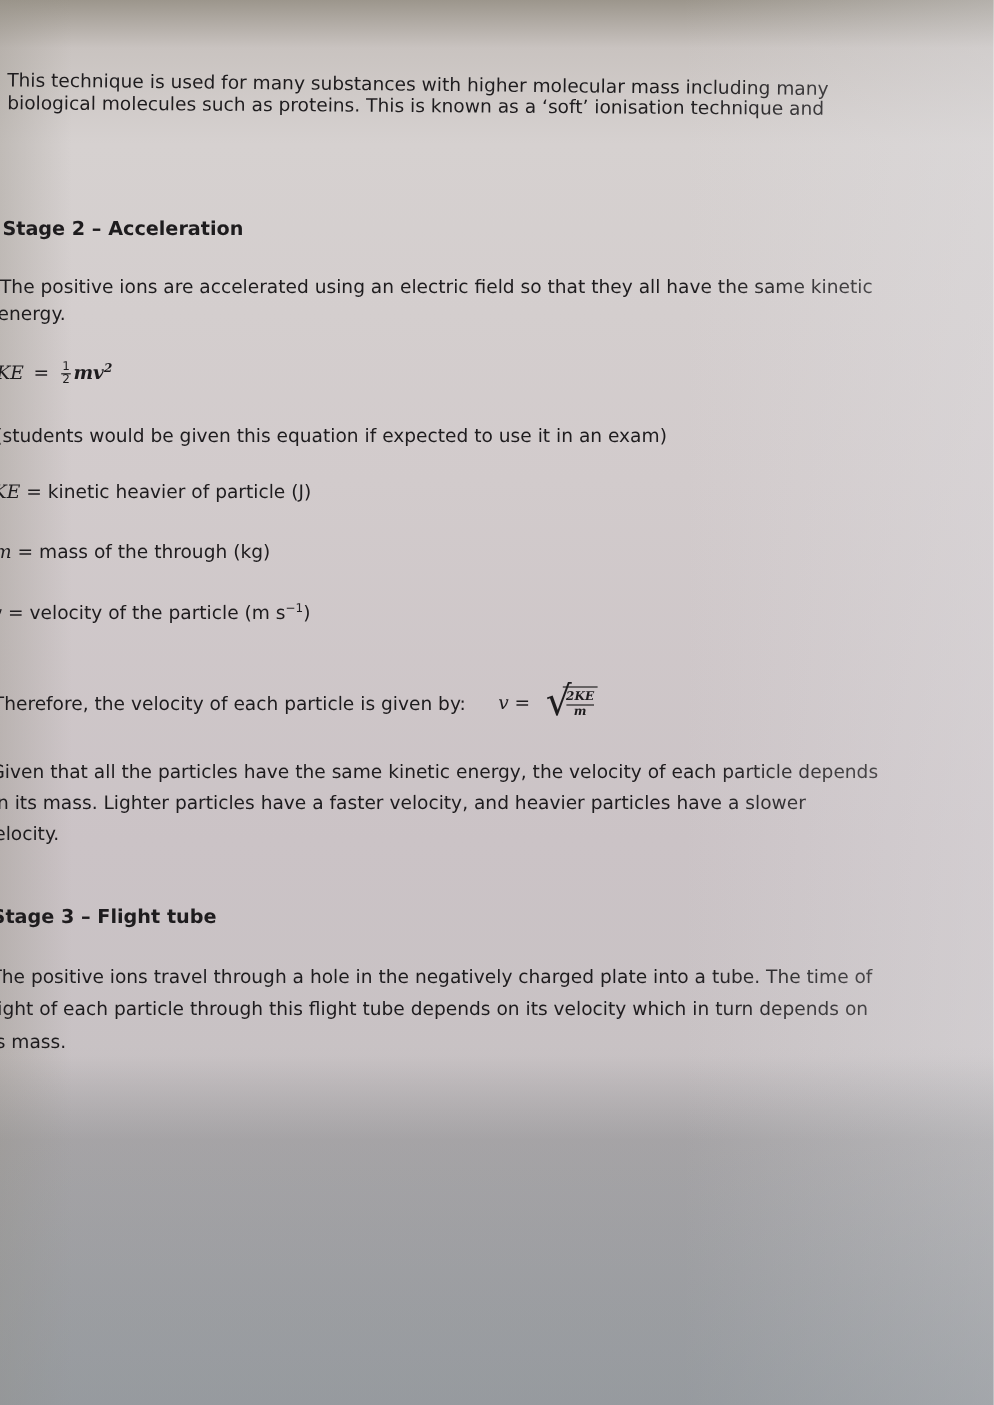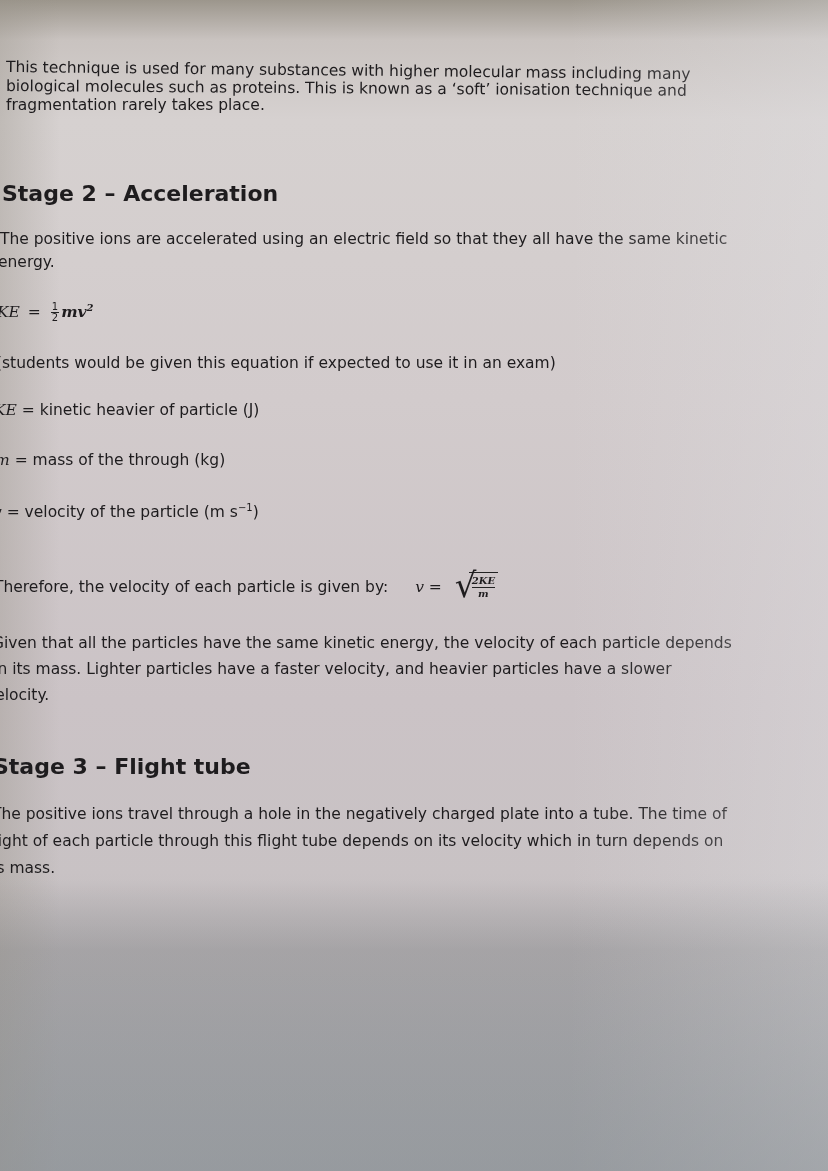--- a/index.html
+++ b/index.html
@@ -16,21 +16,21 @@
     background: linear-gradient(90deg, rgba(255,255,255,0) 0%, rgba(225,225,228,0.35) 100%);
     pointer-events: none;
   }
   .shade-bottom {
     position: absolute; left: 0; bottom: 0; width: 828px; height: 300px;
     background: linear-gradient(180deg, rgba(150,150,155,0) 0%, rgba(140,145,150,0.45) 100%);
     pointer-events: none;
   }
   .content { position: absolute; left: 0; top: 0; width: 828px; }
   .p { position: absolute; font-size: 15.5px; line-height: 23px; white-space: nowrap; }
-  .h { position: absolute; font-size: 22px; font-weight: bold; white-space: nowrap; }
+  .h { position: absolute; font-size: 16px; font-weight: bold; white-space: nowrap; }
   .j { display: block; text-align: justify; text-align-last: left; }
   .it { font-style: italic; font-family: "DejaVu Serif", serif; }
   .math { font-family: "DejaVu Serif", serif; font-style: italic; font-weight: bold; }
   .frac { display: inline-block; vertical-align: middle; text-align: center; font-size: 10px; line-height: 10px; margin: 0 2px; }
   .frac span { display: block; }
   .frac .num { border-bottom: 1px solid #222; padding: 0 1px; }
   sup { font-size: 10px; }
   .sqrt { display: inline-block; position: relative; vertical-align: middle; padding-left: 14px; }
   .sqrt .rad { position: absolute; left: 0; top: -4px; font-size: 34px; line-height: 34px; font-family: "DejaVu Serif", serif; font-weight: normal; font-style: normal; }
   .sqrt .under { display: inline-block; border-top: 1.5px solid #222; padding: 2px 3px 0 3px; text-align: center; font-size: 10px; line-height: 12px; }
@@ -38,21 +38,20 @@
   .sqrt .under .num { border-bottom: 1px solid #222; }
 </style>
 </head>
 <body>
 
 <div class="content">
 
   <div class="p" style="left:6px; top:56px; width:766px;">
     <span class="j" style="transform:rotate(0.6deg); transform-origin:left;">This technique is used for many substances with higher molecular mass including many</span>
     <span class="j" style="transform:rotate(0.4deg); transform-origin:left; margin-top:-4px;">biological molecules such as proteins. This is known as a ‘soft’ ionisation technique and</span>
-    <span style="display:block; margin-top:-4px;">fragmentation rarely takes place.</span>
   </div>
 
   <div class="h" style="left:2px; top:181px;">Stage 2 – Acceleration</div>
 
   <div class="p" style="left:0px; top:228px; width:780px;">
     <span style="display:block;">The positive ions are accelerated using an electric field so that they all have the same kinetic</span>
     <span style="display:block; margin-left:-2px;">energy.</span>
   </div>
 
   <div class="p" style="left:-3px; top:296px;">

